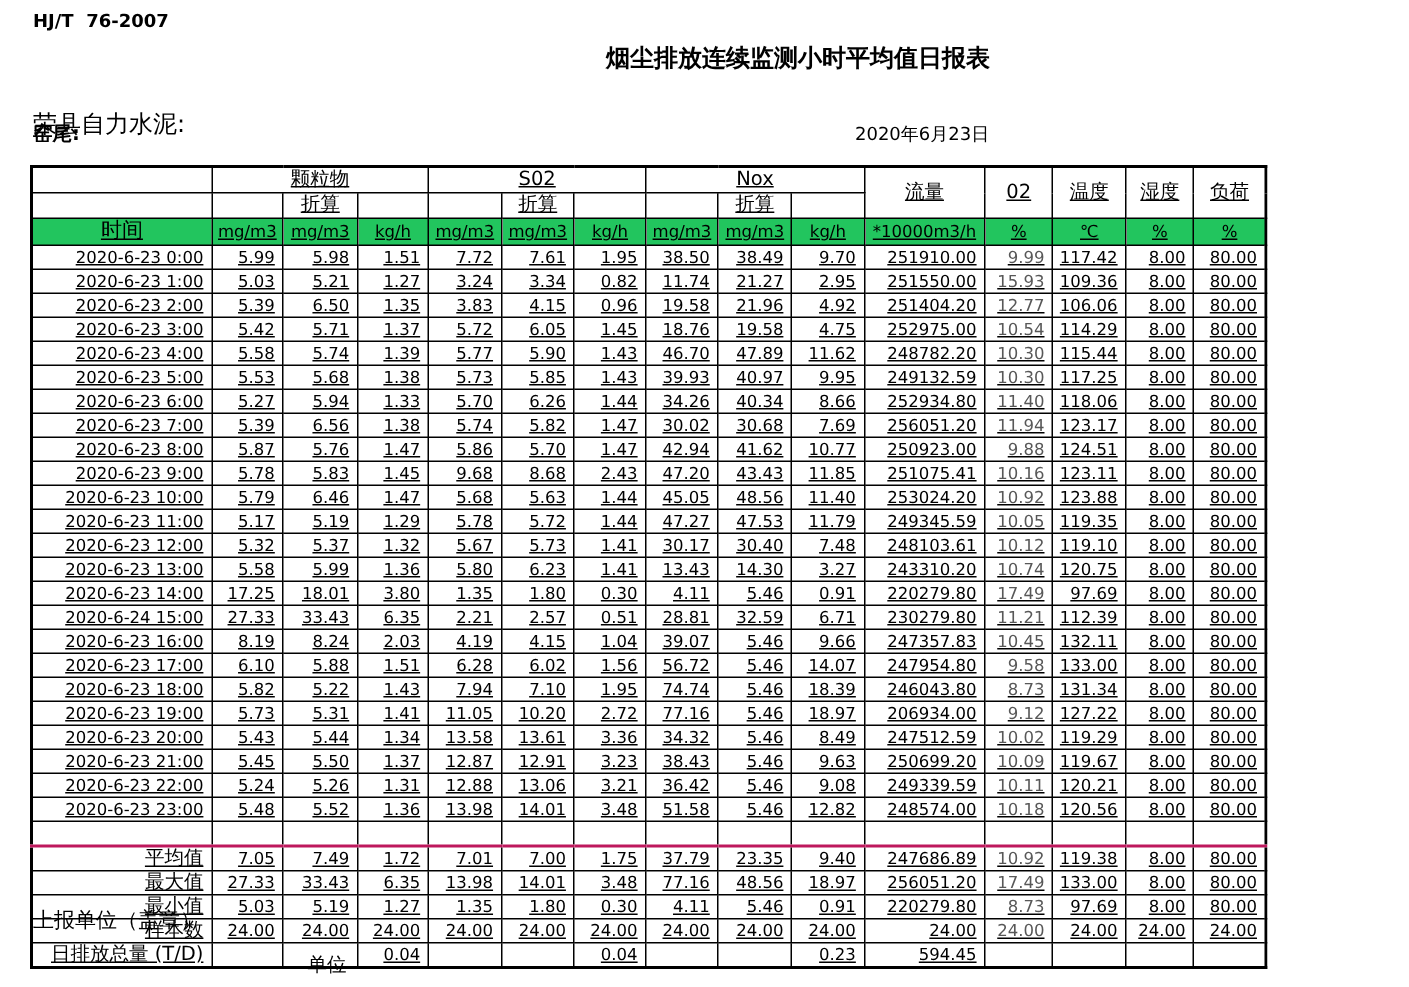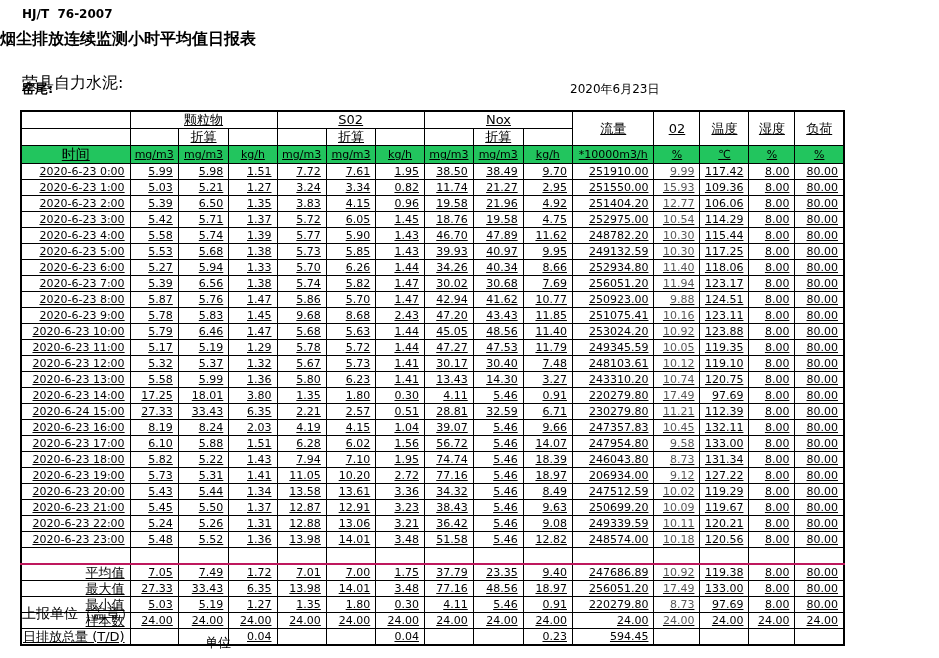--- a/index.html
+++ b/index.html
@@ -1,36 +1,36 @@
 <!DOCTYPE html>
 <html><head>
 <meta charset="utf-8">
 <style>
   html,body { margin:0; padding:0; background:#fff; }
   body { width:939px; height:658px; font-family:"DejaVu Sans", sans-serif; color:#000; }
   .page { position:relative; width:845px; height:658px; background:#fff; overflow:hidden; }
 
   .std       { position:absolute; left:22px;  top:7px;  font-size:12px; font-weight:bold; white-space:pre; }
-  .title     { position:absolute; left:0;     top:29px; width:660px; text-align:left; font-size:16px; font-weight:bold; }
+  .title     { position:absolute; left:0;     top:29px; width:660px; text-align:right; font-size:16px; font-weight:bold; }
   .company   { position:absolute; left:22px;  top:73px; font-size:16px; font-weight:normal; }
   .loc       { position:absolute; left:22px;  top:80px; font-size:13px; font-weight:bold; }
   .date      { position:absolute; left:570px; top:81px; font-size:12px; }
 
   table { position:absolute; left:20px; top:110px; border-collapse:collapse; table-layout:fixed;
           font-size:11px; border:2px solid #000;text-decoration:underline; }
   th, td { border:1px solid #000; height:15px; line-height:15px; padding:0 5px 0 2px;
            overflow:hidden; white-space:nowrap; }
   thead th { font-weight:normal; font-size:13px; padding:0 1px; height:16px; line-height:16px; text-align:center; }
   tr.units th { background:#22c55e; font-size:11px; height:17px; line-height:17px; }
   tr.units th.time-h { font-size:14px; }
   td.num  { text-align:right; }
   td.time { text-align:right; }
   td.o2   { color:#585858; }
   td.sumlabel { text-align:right; font-size:13px; }
-  td.totlabel { text-align:left;  font-size:13px; padding-left:1px; }
+  td.totlabel { text-align:left;  font-size:13px; padding-left:12px; }
   tr.avg td { border-top:2px solid #be185d; }
 
   .foot-note { position:absolute; left:22px;  top:616px; font-size:12px; }
   .foot-sign { position:absolute; left:22px;  top:605px; font-size:14px; }
   .foot-unit { position:absolute; left:205px; top:634px; font-size:13px; }
 </style>
 </head>
 <body>
 
 <div class="page">

